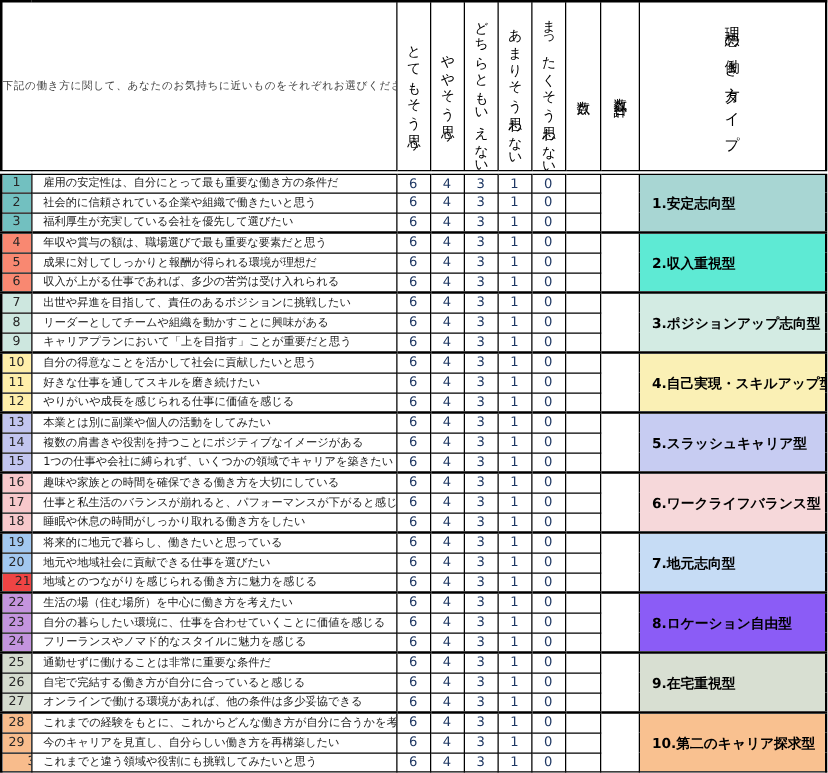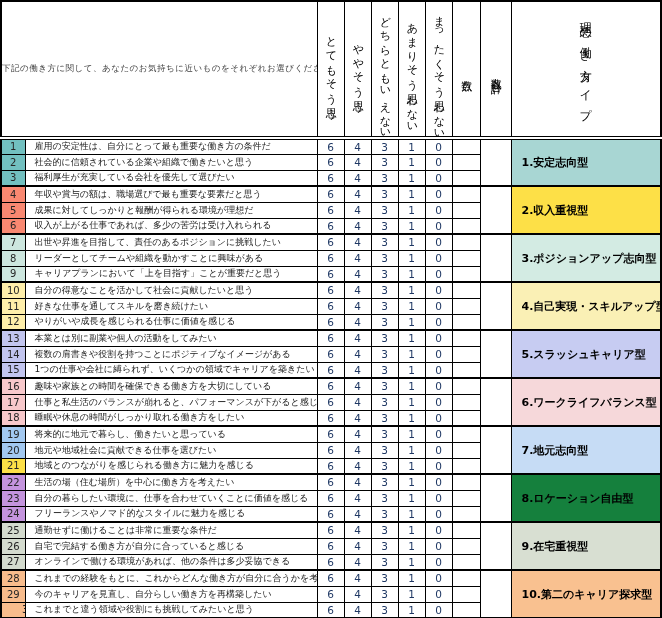--- a/index.html
+++ b/index.html
@@ -103,21 +103,21 @@
       <tr class="group-start">
         <td class="num" style="background: rgb(249, 136, 113);">4</td>
         <td class="q">年収や賞与の額は、職場選びで最も重要な要素だと思う</td>
         <td class="rate">6</td>
         <td class="rate">4</td>
         <td class="rate">3</td>
         <td class="rate">1</td>
         <td class="rate">0</td>
         <td class="score"></td>
         <td class="total" rowspan="3"></td>
-        <td class="type" rowspan="3" style="background: #fde047;">2.収入重視型</td>
+        <td class="type" rowspan="3" style="background: #5eead4;">2.収入重視型</td>
       </tr>
       <tr class="sub-row">
         <td class="num" style="background: rgb(249, 136, 113);">5</td>
         <td class="q">成果に対してしっかりと報酬が得られる環境が理想だ</td>
         <td class="rate">6</td>
         <td class="rate">4</td>
         <td class="rate">3</td>
         <td class="rate">1</td>
         <td class="rate">0</td>
         <td class="score"></td>
@@ -276,40 +276,40 @@
         <td class="num" style="background: rgb(162, 200, 240);">20</td>
         <td class="q">地元や地域社会に貢献できる仕事を選びたい</td>
         <td class="rate">6</td>
         <td class="rate">4</td>
         <td class="rate">3</td>
         <td class="rate">1</td>
         <td class="rate">0</td>
         <td class="score"></td>
       </tr>
       <tr class="sub-row">
-        <td class="num" style="background: #fde047;">21</td>
+        <td class="num" style="background: #ef4444; text-align: right;">21</td>
         <td class="q">地域とのつながりを感じられる働き方に魅力を感じる</td>
         <td class="rate">6</td>
         <td class="rate">4</td>
         <td class="rate">3</td>
         <td class="rate">1</td>
         <td class="rate">0</td>
         <td class="score"></td>
       </tr>
       <tr class="group-start">
         <td class="num" style="background: rgb(196, 148, 222);">22</td>
         <td class="q">生活の場（住む場所）を中心に働き方を考えたい</td>
         <td class="rate">6</td>
         <td class="rate">4</td>
         <td class="rate">3</td>
         <td class="rate">1</td>
         <td class="rate">0</td>
         <td class="score"></td>
         <td class="total" rowspan="3"></td>
-        <td class="type" rowspan="3" style="background: #15803d;">8.ロケーション自由型</td>
+        <td class="type" rowspan="3" style="background: #8b5cf6;">8.ロケーション自由型</td>
       </tr>
       <tr class="sub-row">
         <td class="num" style="background: rgb(196, 148, 222);">23</td>
         <td class="q">自分の暮らしたい環境に、仕事を合わせていくことに価値を感じる</td>
         <td class="rate">6</td>
         <td class="rate">4</td>
         <td class="rate">3</td>
         <td class="rate">1</td>
         <td class="rate">0</td>
         <td class="score"></td>

